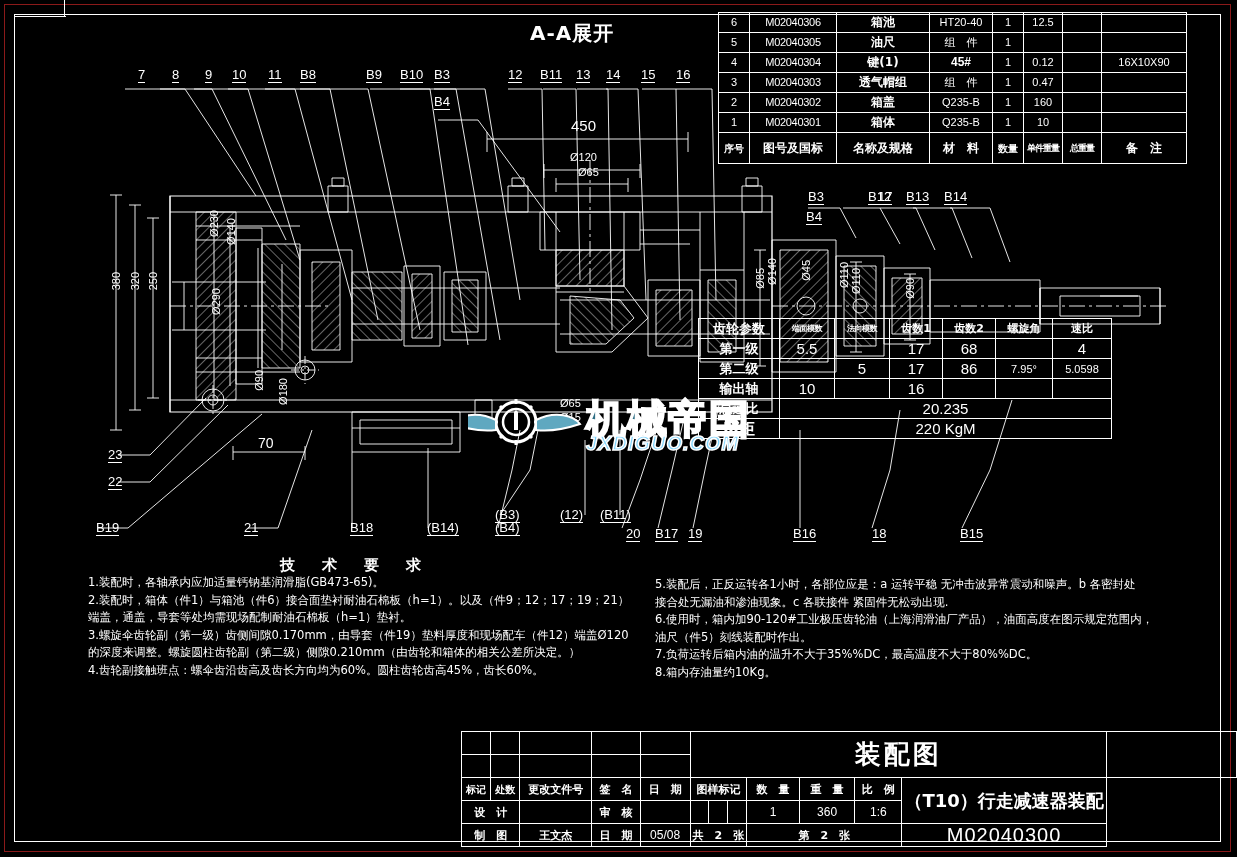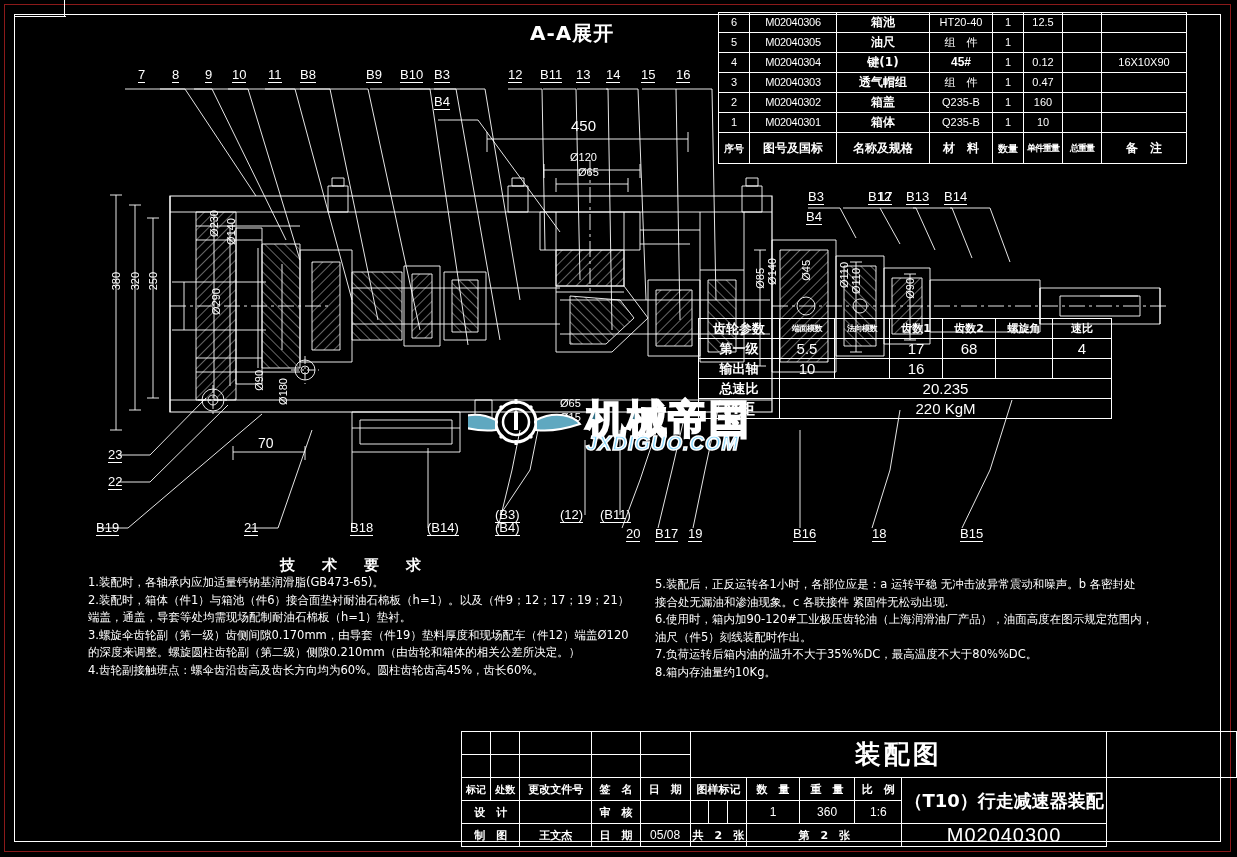--- a/index.html
+++ b/index.html
@@ -398,20 +398,29 @@
       <td class="gh cn" style="width:52px;font-size:11px;">速比</td>
     </tr>
     <tr>
       <td class="gh cn">第一级</td>
       <td class="gv">5.5</td>
       <td class="gv"></td>
       <td class="gv">17</td>
       <td class="gv">68</td>
       <td class="gv"></td>
       <td class="gv">4</td>
+    </tr>
+    <tr>
+      <td class="gh cn">第二级</td>
+      <td class="gv"></td>
+      <td class="gv">5</td>
+      <td class="gv">17</td>
+      <td class="gv">86</td>
+      <td class="gv" style="font-size:11px;">7.95°</td>
+      <td class="gv" style="font-size:11px;">5.0598</td>
     </tr>
     <tr>
       <td class="gh cn">输出轴</td>
       <td class="gv">10</td>
       <td class="gv"></td>
       <td class="gv">16</td>
       <td class="gv"></td>
       <td class="gv"></td>
       <td class="gv"></td>
     </tr>

